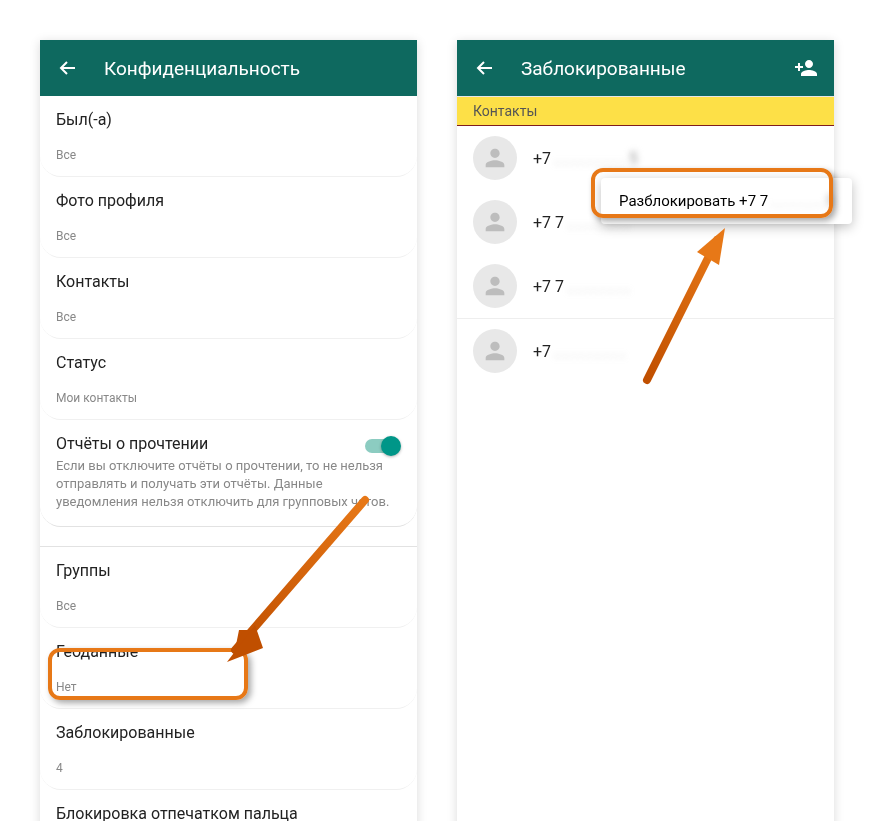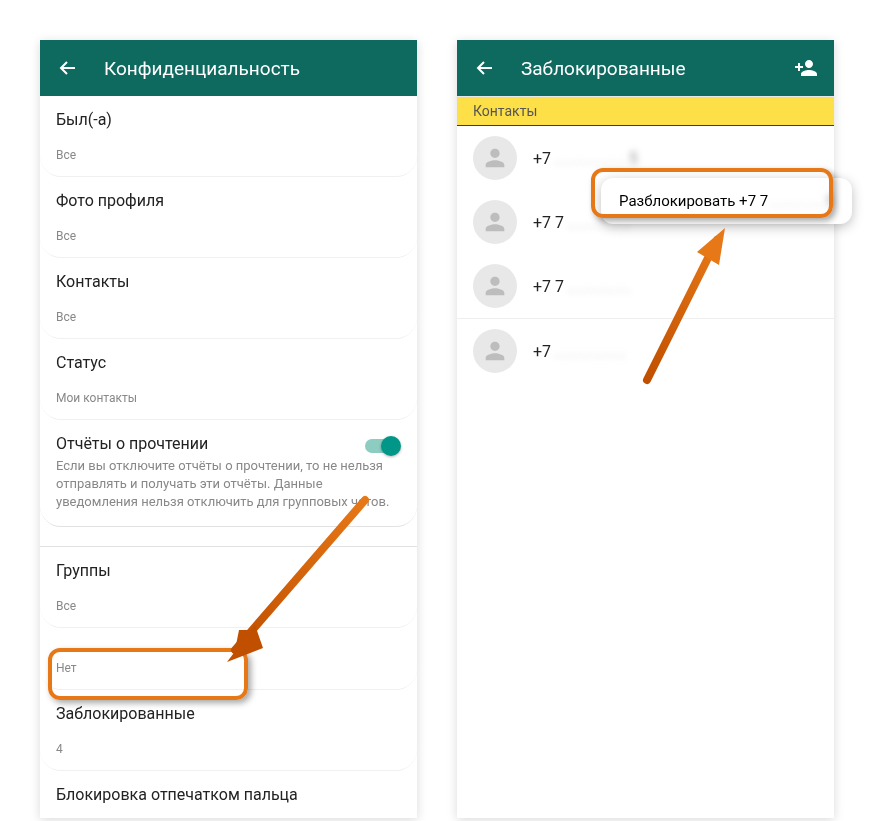--- a/index.html
+++ b/index.html
@@ -149,21 +149,21 @@
       pointer-events: none;
       box-shadow: 3px 3px 6px rgba(0,0,0,0.35);
     }
     
     .context-menu {
       position: absolute;
       top: 138px;
       left: 144px;
       background: #fff;
       box-shadow: 0 3px 12px rgba(0,0,0,0.25);
-      border-radius: 12px;
+      border-radius: 4px;
       padding: 14px 18px;
       font-size: 15px;
       white-space: nowrap;
     }
     .arrow-svg {
       position: absolute;
       pointer-events: none;
     }
     .spacer-block { height: 20px; border-bottom: 1px solid #e2e2e2; }
   </style>
@@ -209,20 +209,21 @@
   </div>
 
   <div class="spacer-block"></div>
 
   <div class="setting-item">
     <div class="setting-title">Группы</div>
     <div class="setting-sub">Все</div>
   </div>
 
   <div class="setting-item">
+    <div class="setting-title">Геоданные</div>
     <div class="setting-sub">Нет</div>
   </div>
 
   <div class="setting-item">
     <div class="setting-title">Заблокированные</div>
     <div class="setting-sub">4</div>
   </div>
 
   <div class="setting-item last">
     <div class="setting-title">Блокировка отпечатком пальца</div>

